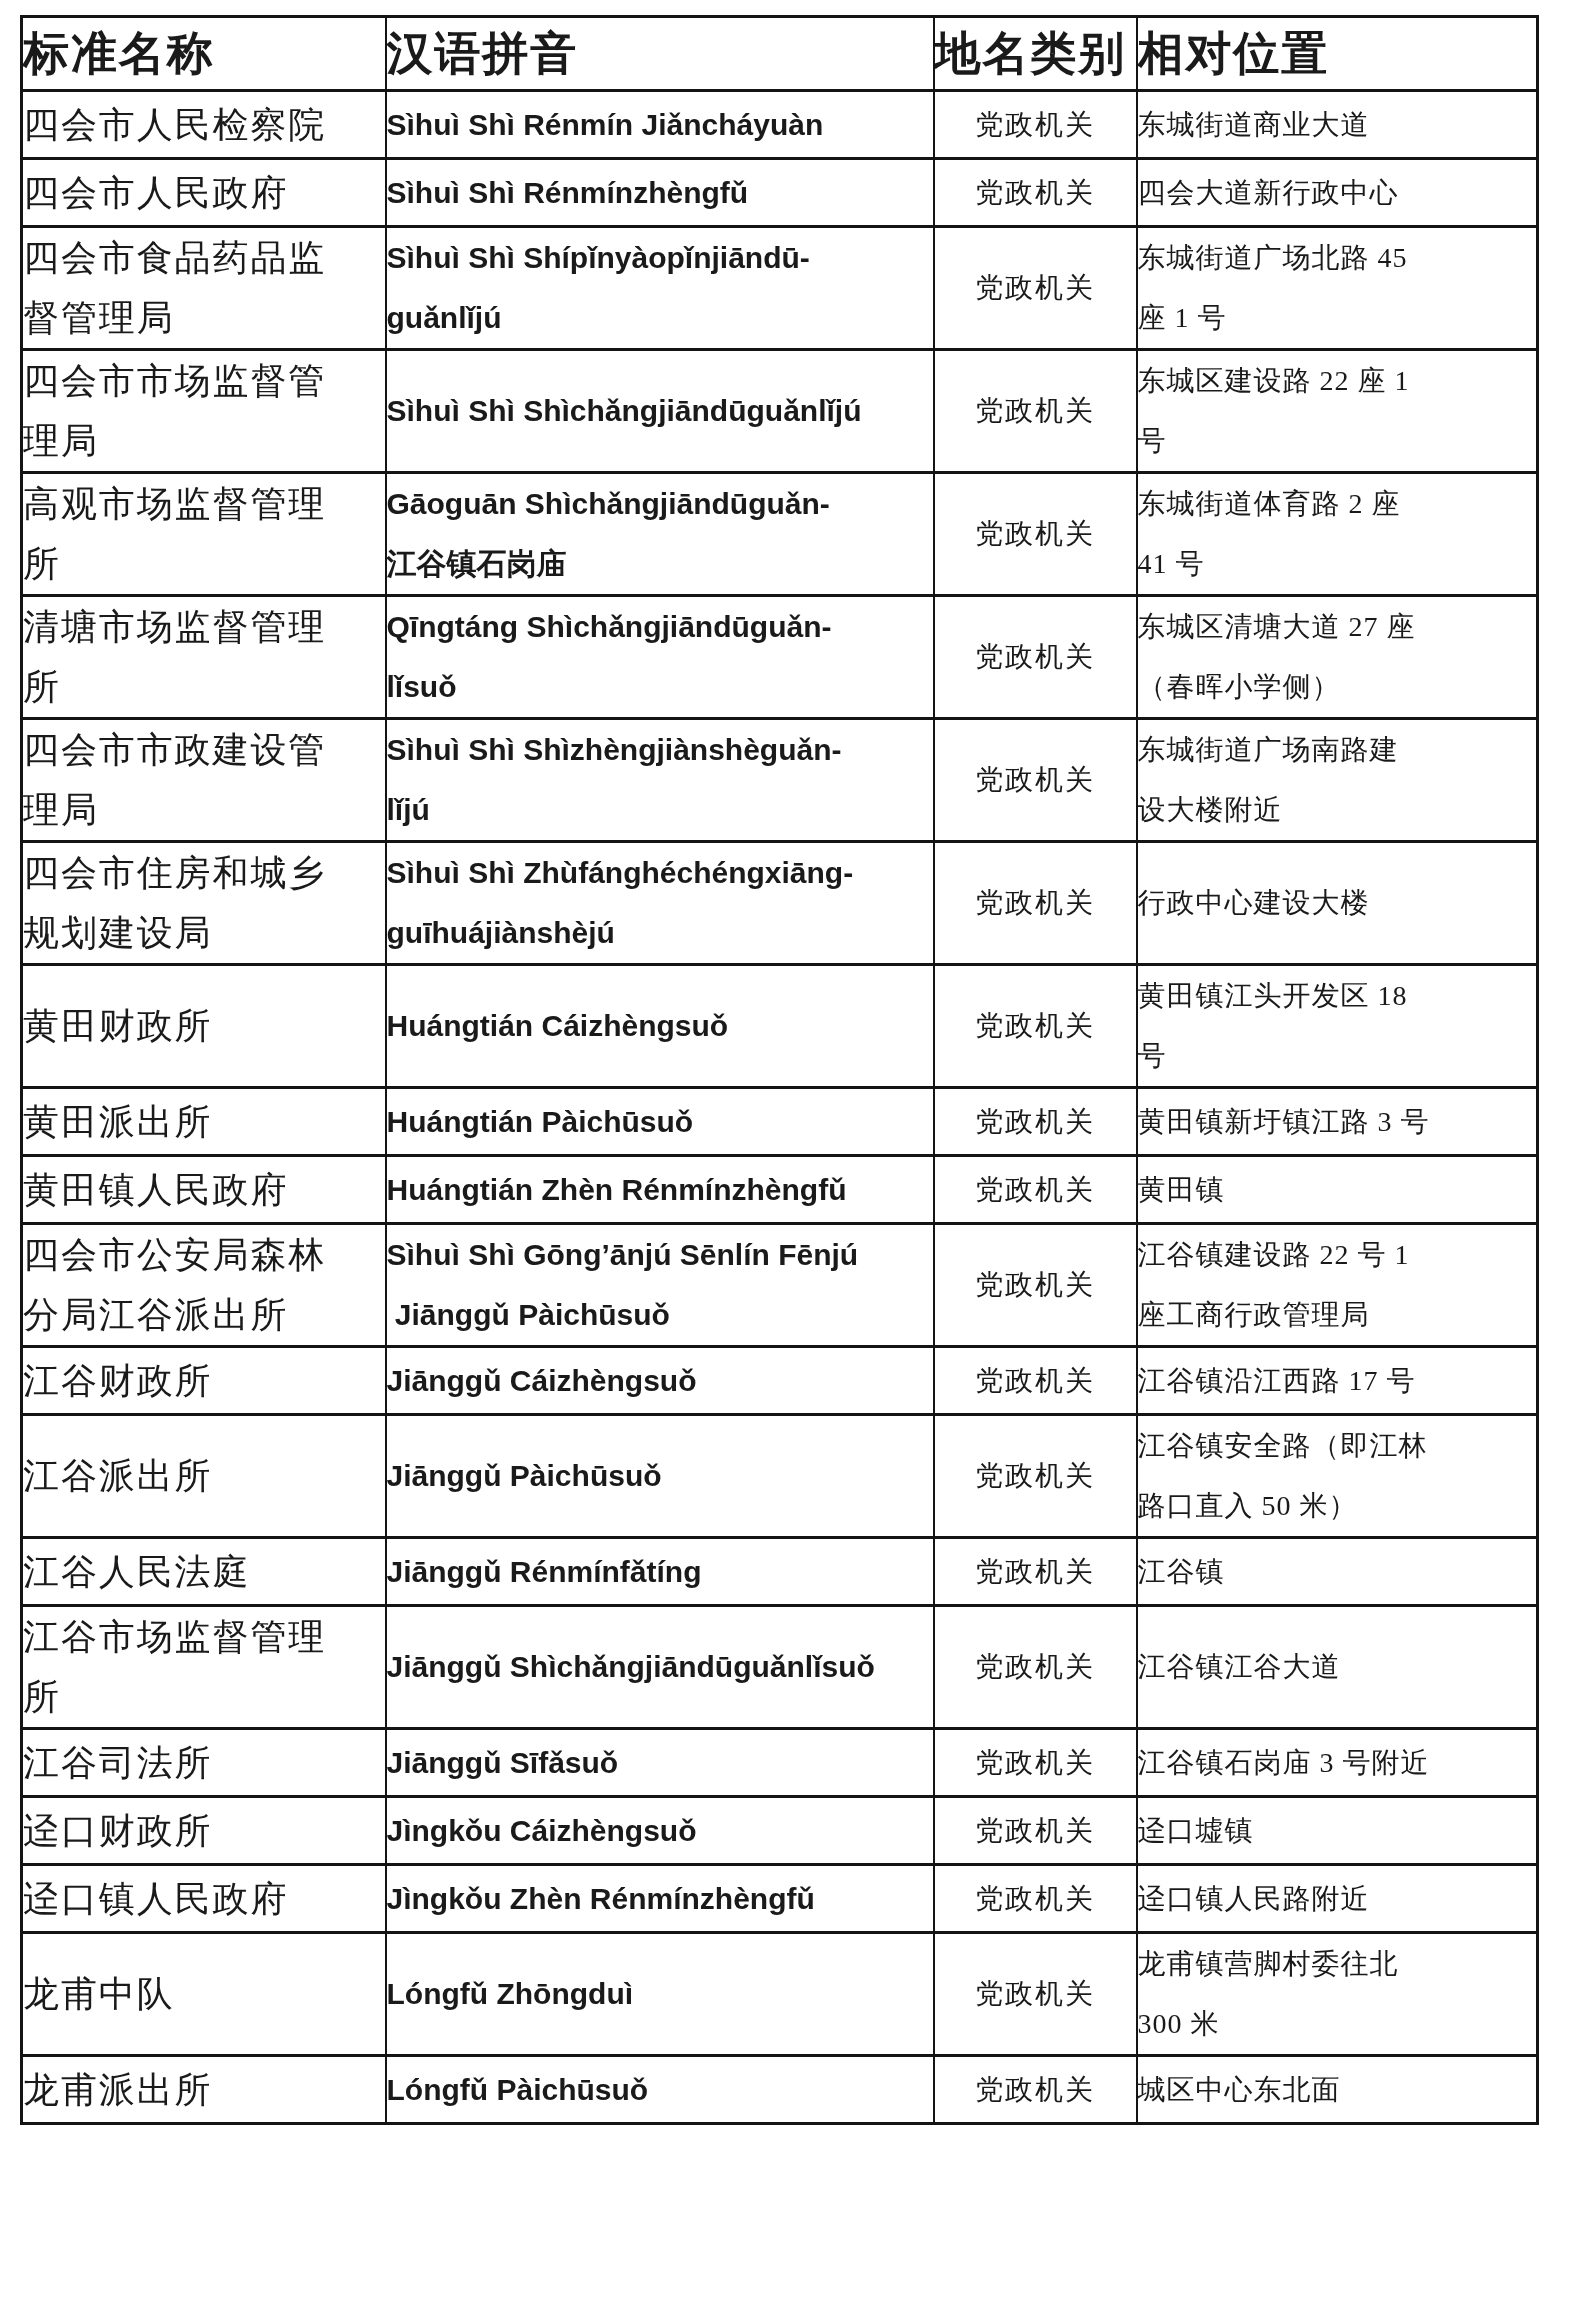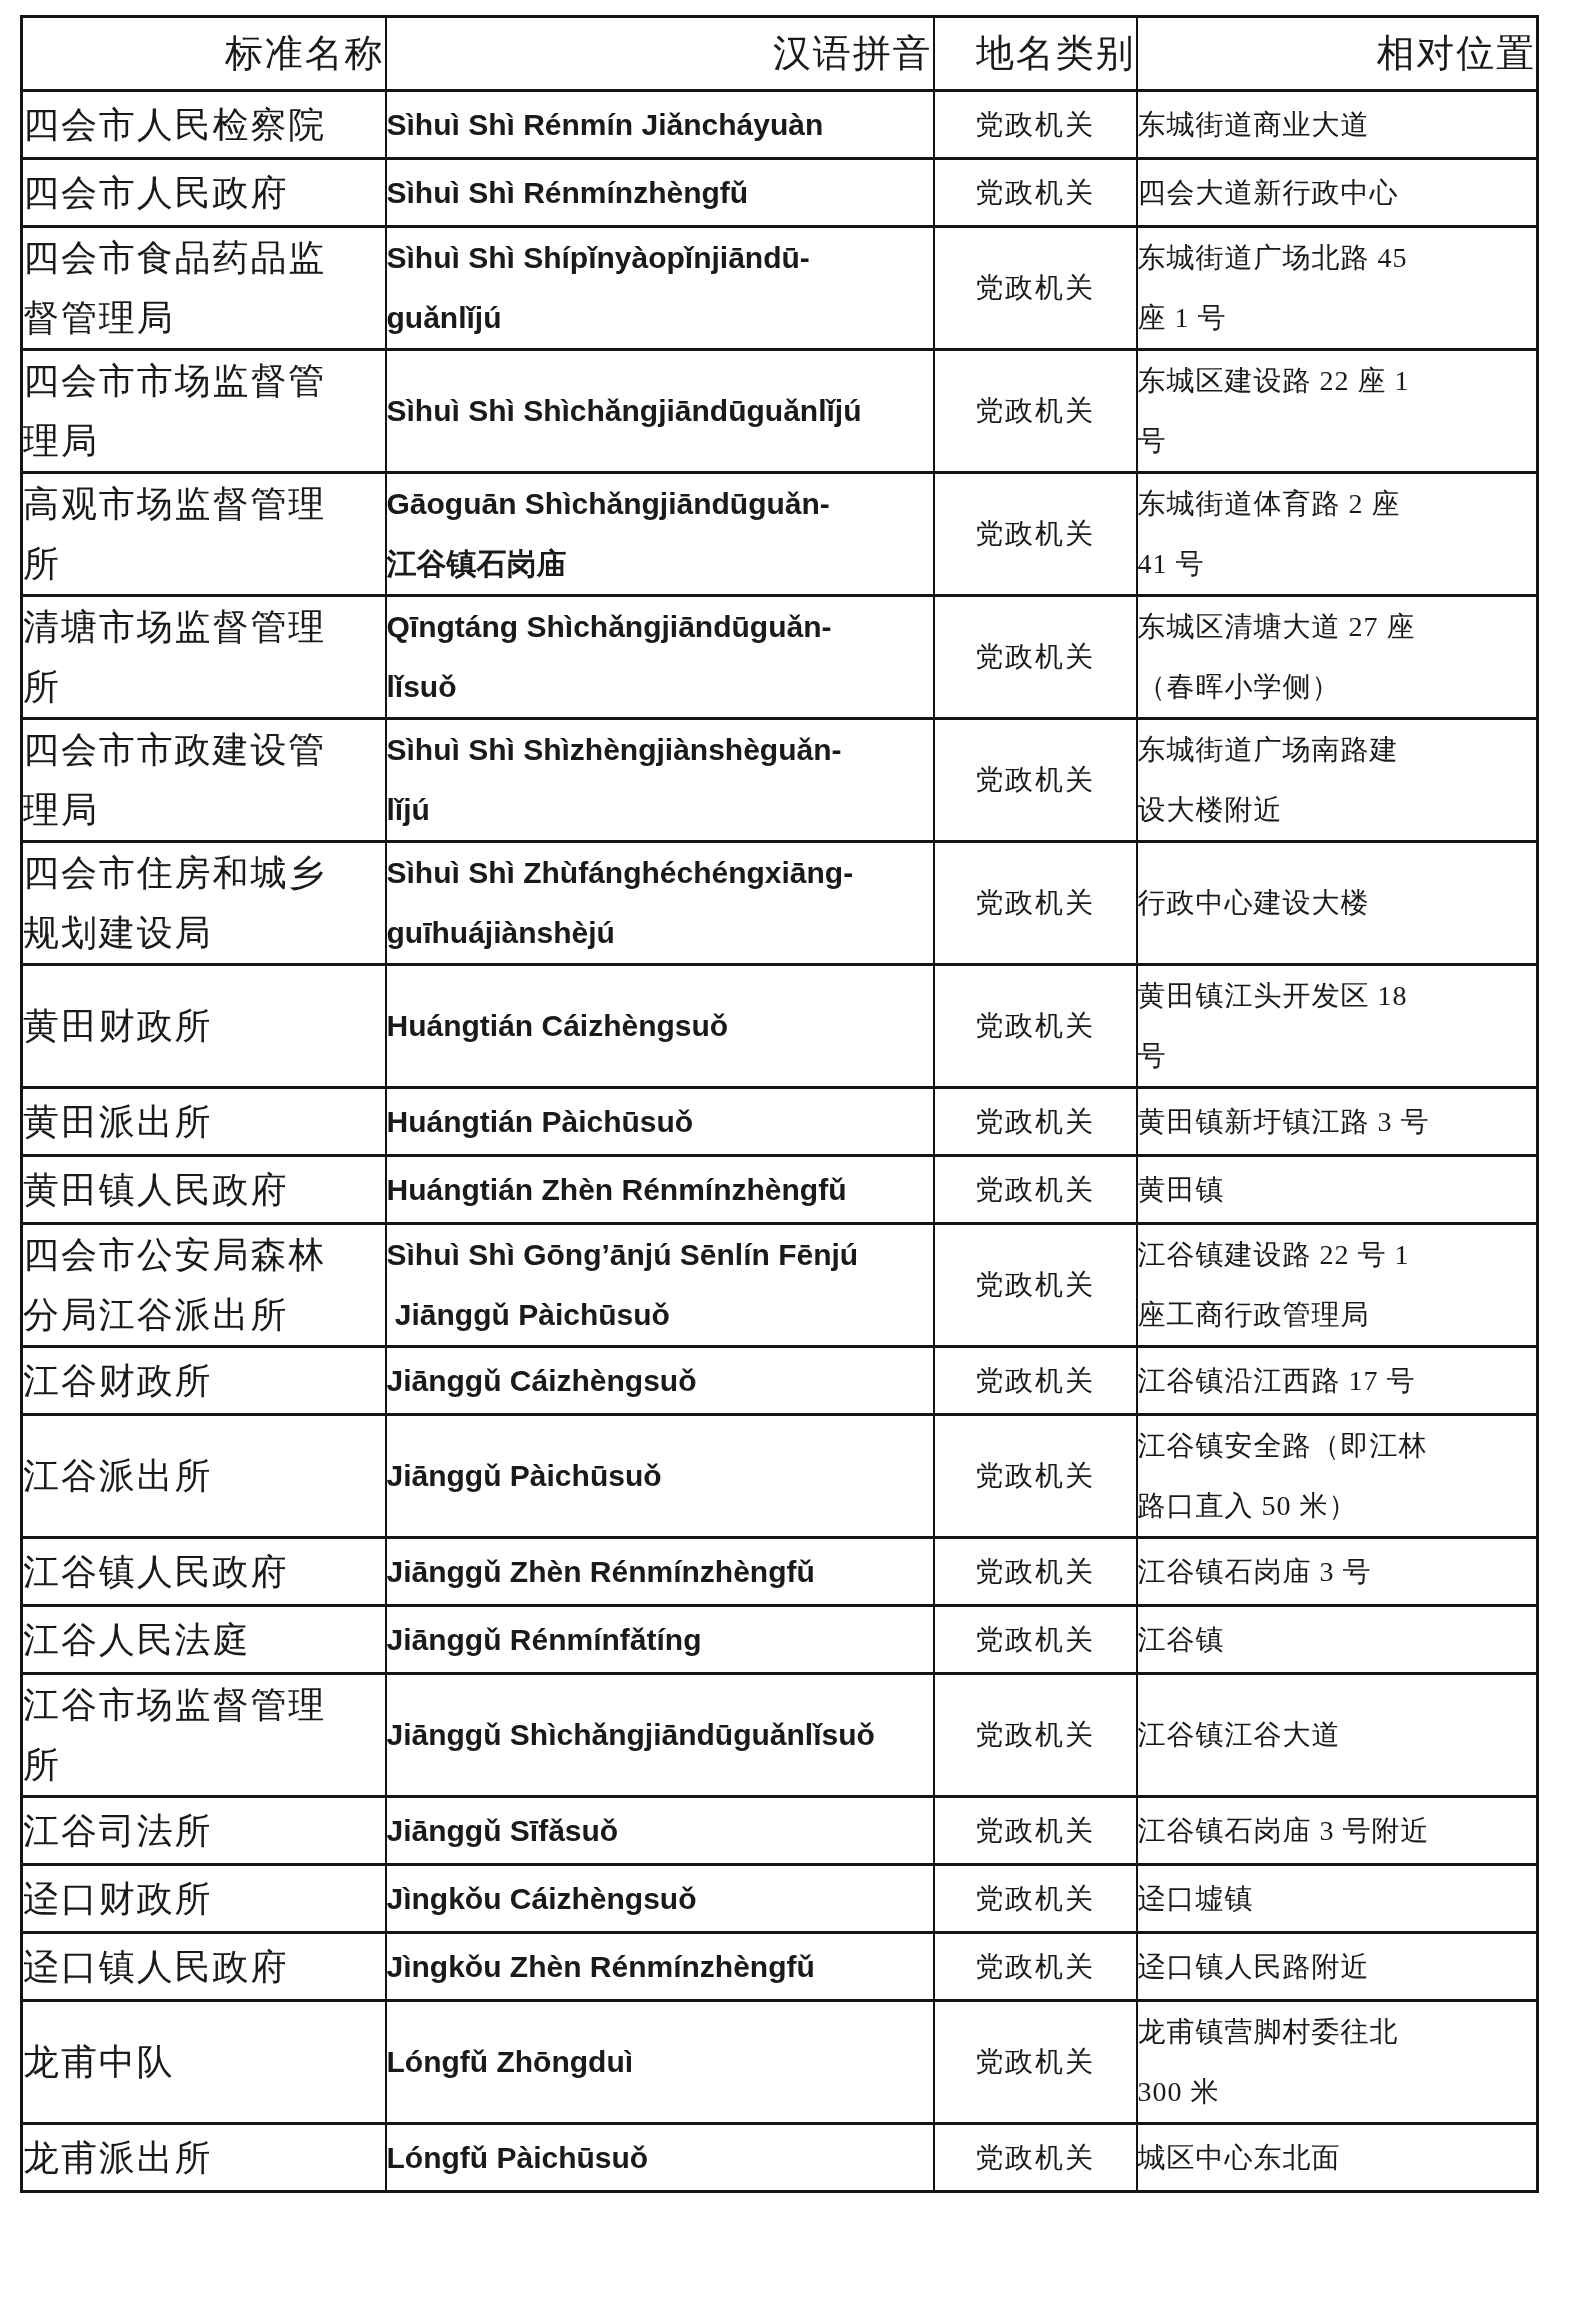--- a/index.html
+++ b/index.html
@@ -35,24 +35,24 @@
     padding: 0;
     vertical-align: middle;
     overflow: hidden;
   }
   thead tr { height: 74px; }
   tr.short { height: 68px; margin-top: 21px; }
   tr.tall  { height: 116px; }
 
   th {
     font-family: "Liberation Sans", "DejaVu Sans", sans-serif;
-    font-size: 38px;
-    font-weight: 400;
+    font-size: 46px;
+    font-weight: 700;
     letter-spacing: 1.9px;
-    text-align: right;
+    text-align: left;
   }
   td {
     white-space: pre-wrap;
     line-height: 60px;
   }
   td.c-name {
     font-family: "Liberation Serif", "DejaVu Serif", serif;
     font-size: 36px;
     letter-spacing: 1.9px;
     text-align: left;
@@ -202,26 +202,20 @@
         <td class="c-loc">江谷镇沿江西路 17 号</td>
       </tr>
       <tr class="tall">
         <td class="c-name">江谷派出所</td>
         <td class="c-pinyin">Jiānggǔ Pàichūsuǒ</td>
         <td class="c-cat">党政机关</td>
         <td class="c-loc">江谷镇安全路（即江林
 路口直入 50 米）</td>
       </tr>
       <tr class="short">
-        <td class="c-name">江谷镇人民政府</td>
-        <td class="c-pinyin">Jiānggǔ Zhèn Rénmínzhèngfǔ</td>
-        <td class="c-cat">党政机关</td>
-        <td class="c-loc">江谷镇石岗庙 3 号</td>
-      </tr>
-      <tr class="short">
         <td class="c-name">江谷人民法庭</td>
         <td class="c-pinyin">Jiānggǔ Rénmínfǎtíng</td>
         <td class="c-cat">党政机关</td>
         <td class="c-loc">江谷镇</td>
       </tr>
       <tr class="tall">
         <td class="c-name">江谷市场监督管理
 所</td>
         <td class="c-pinyin">Jiānggǔ Shìchǎngjiāndūguǎnlǐsuǒ</td>
         <td class="c-cat">党政机关</td>

